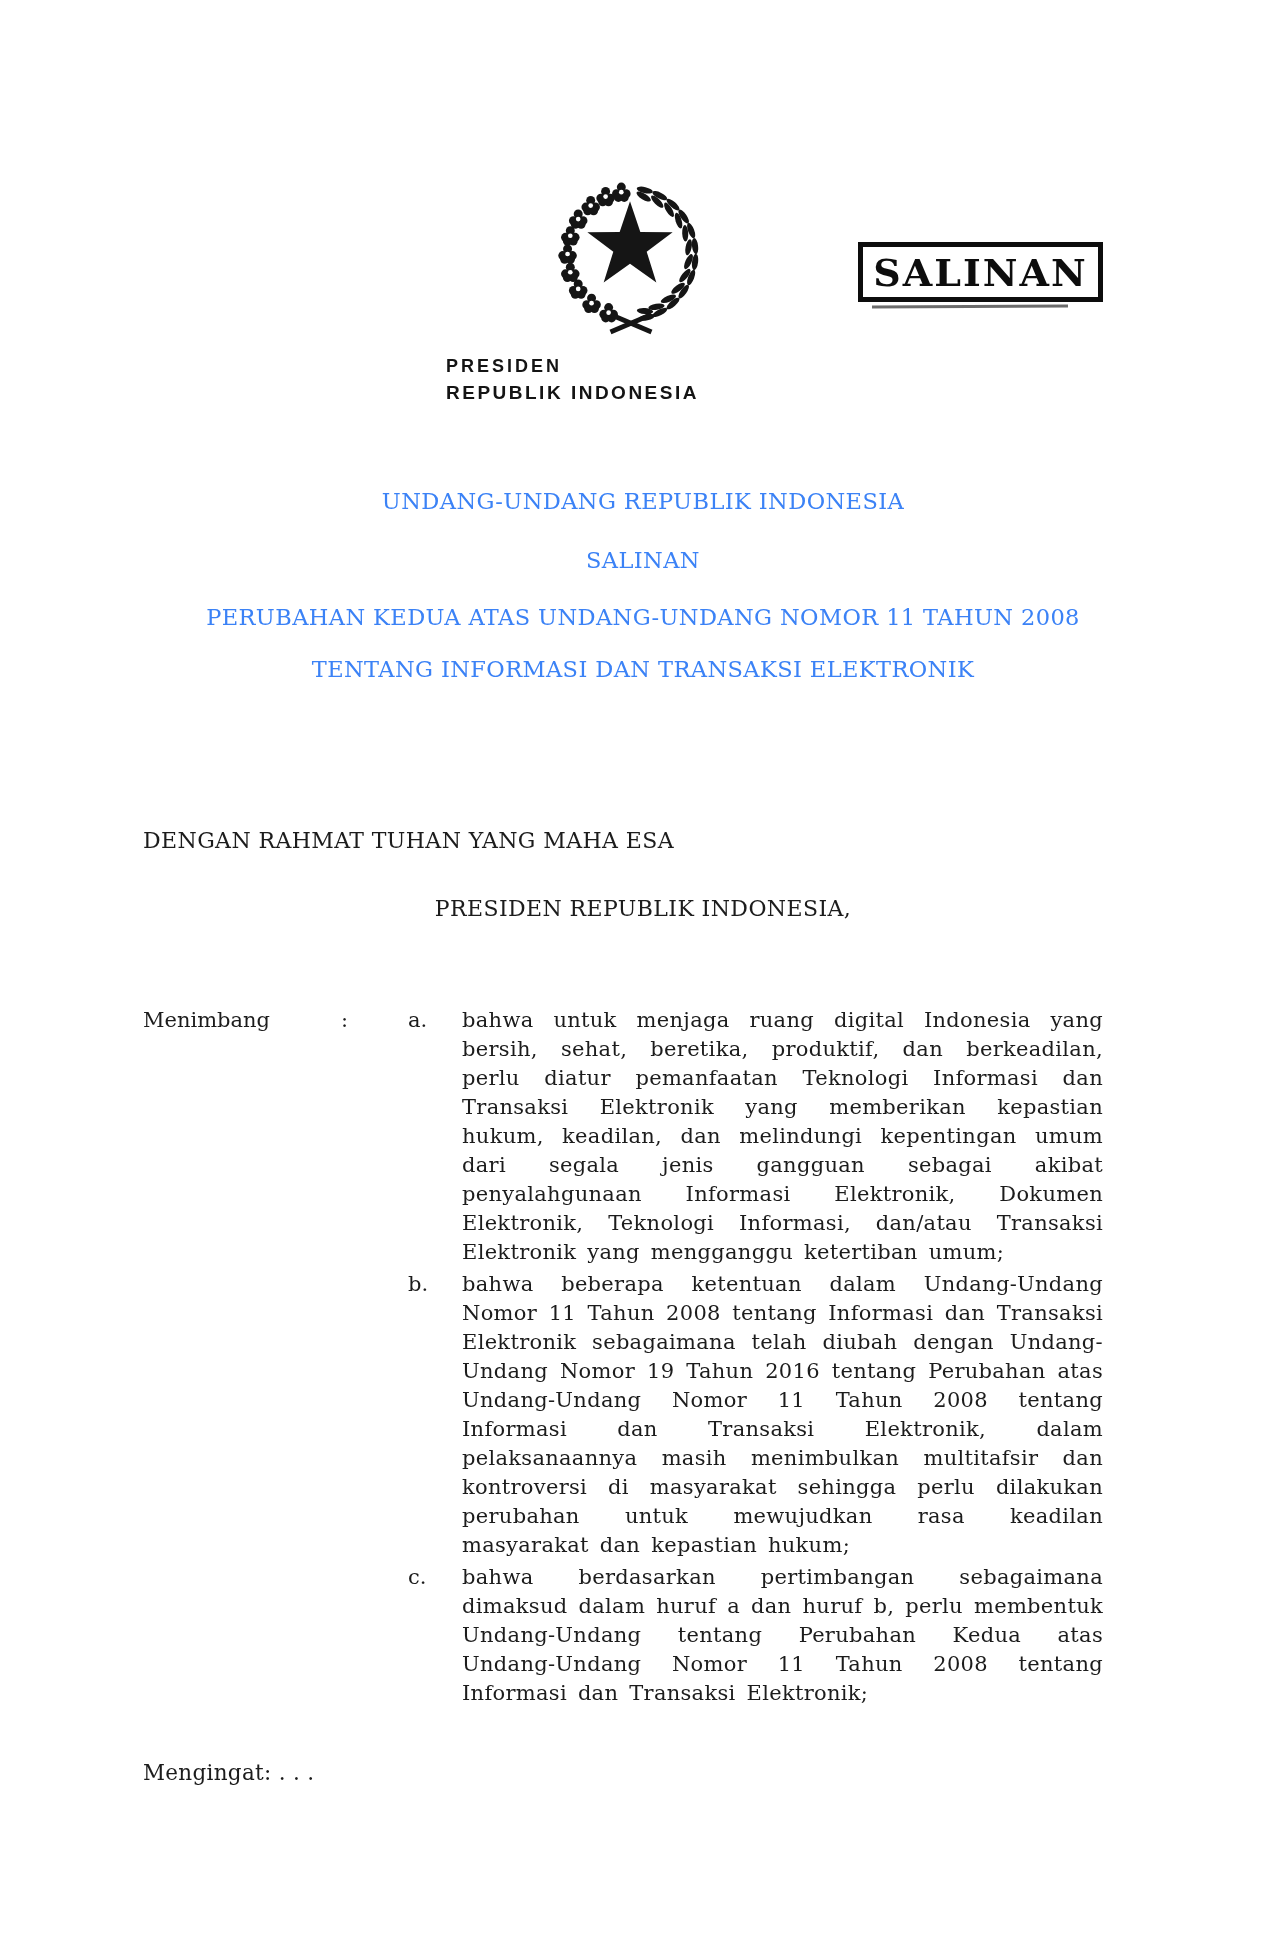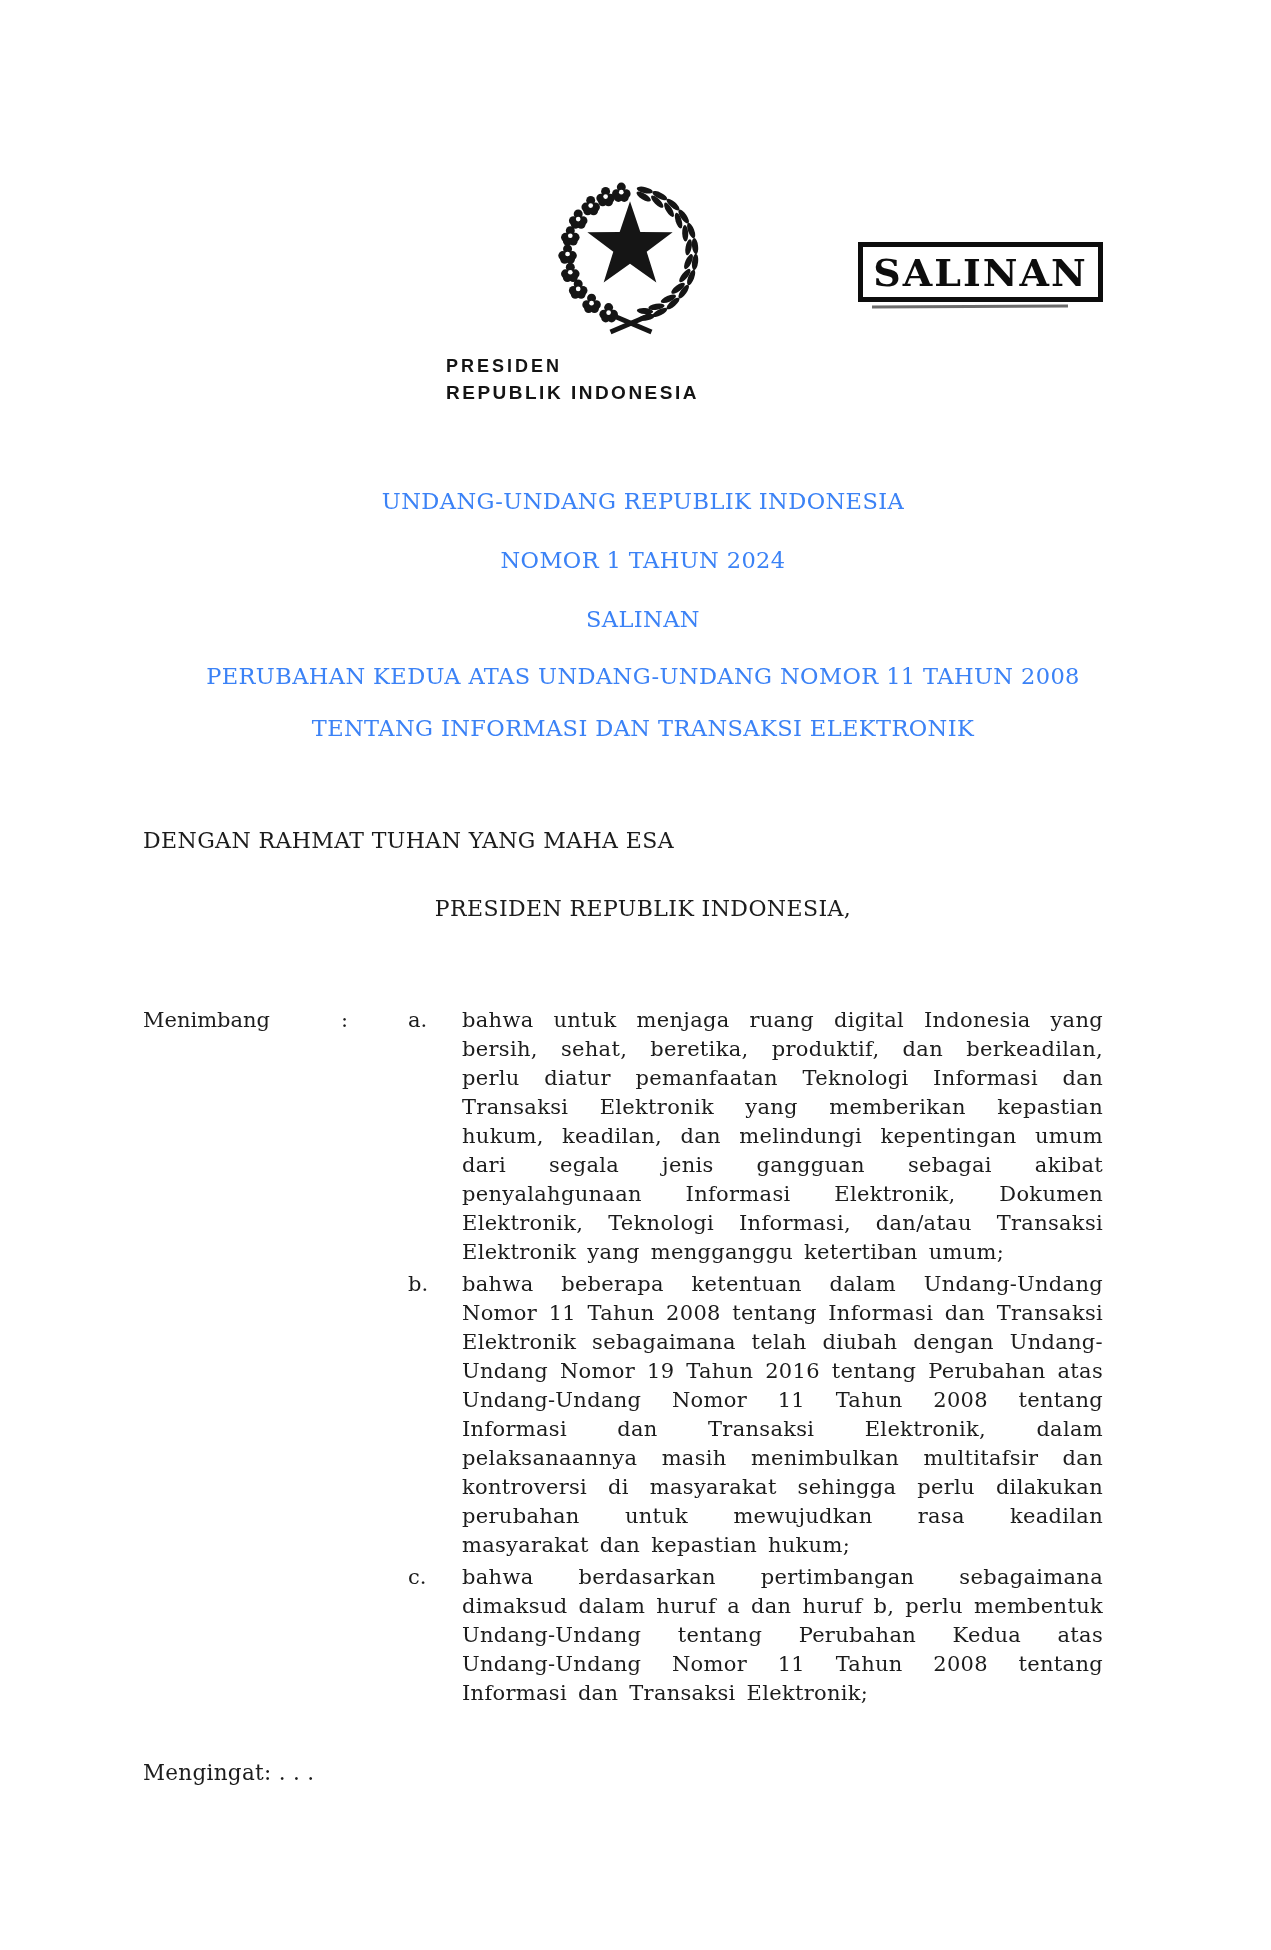--- a/index.html
+++ b/index.html
@@ -131,21 +131,20 @@
   <div class="letterhead">
     <div class="lh1">PRESIDEN</div>
     <div class="lh2">REPUBLIK INDONESIA</div>
   </div>
 
   <div class="salinan">SALINAN</div>
   <div class="salinan-shadow"></div>
 
   <div class="title-block">
     <div class="t1">UNDANG-UNDANG REPUBLIK INDONESIA</div>
-    <div class="t2">NOMOR 1 TAHUN 2024</div>
     <div class="t3">SALINAN</div>
     <div class="t4">PERUBAHAN KEDUA ATAS UNDANG-UNDANG NOMOR 11 TAHUN 2008</div>
     <div class="t5">TENTANG INFORMASI DAN TRANSAKSI ELEKTRONIK</div>
   </div>
 
   <div class="invocation">DENGAN RAHMAT TUHAN YANG MAHA ESA</div>
   <div class="authority">PRESIDEN REPUBLIK INDONESIA,</div>
 
   <div class="considering">
     <div class="c-label">Menimbang</div>

